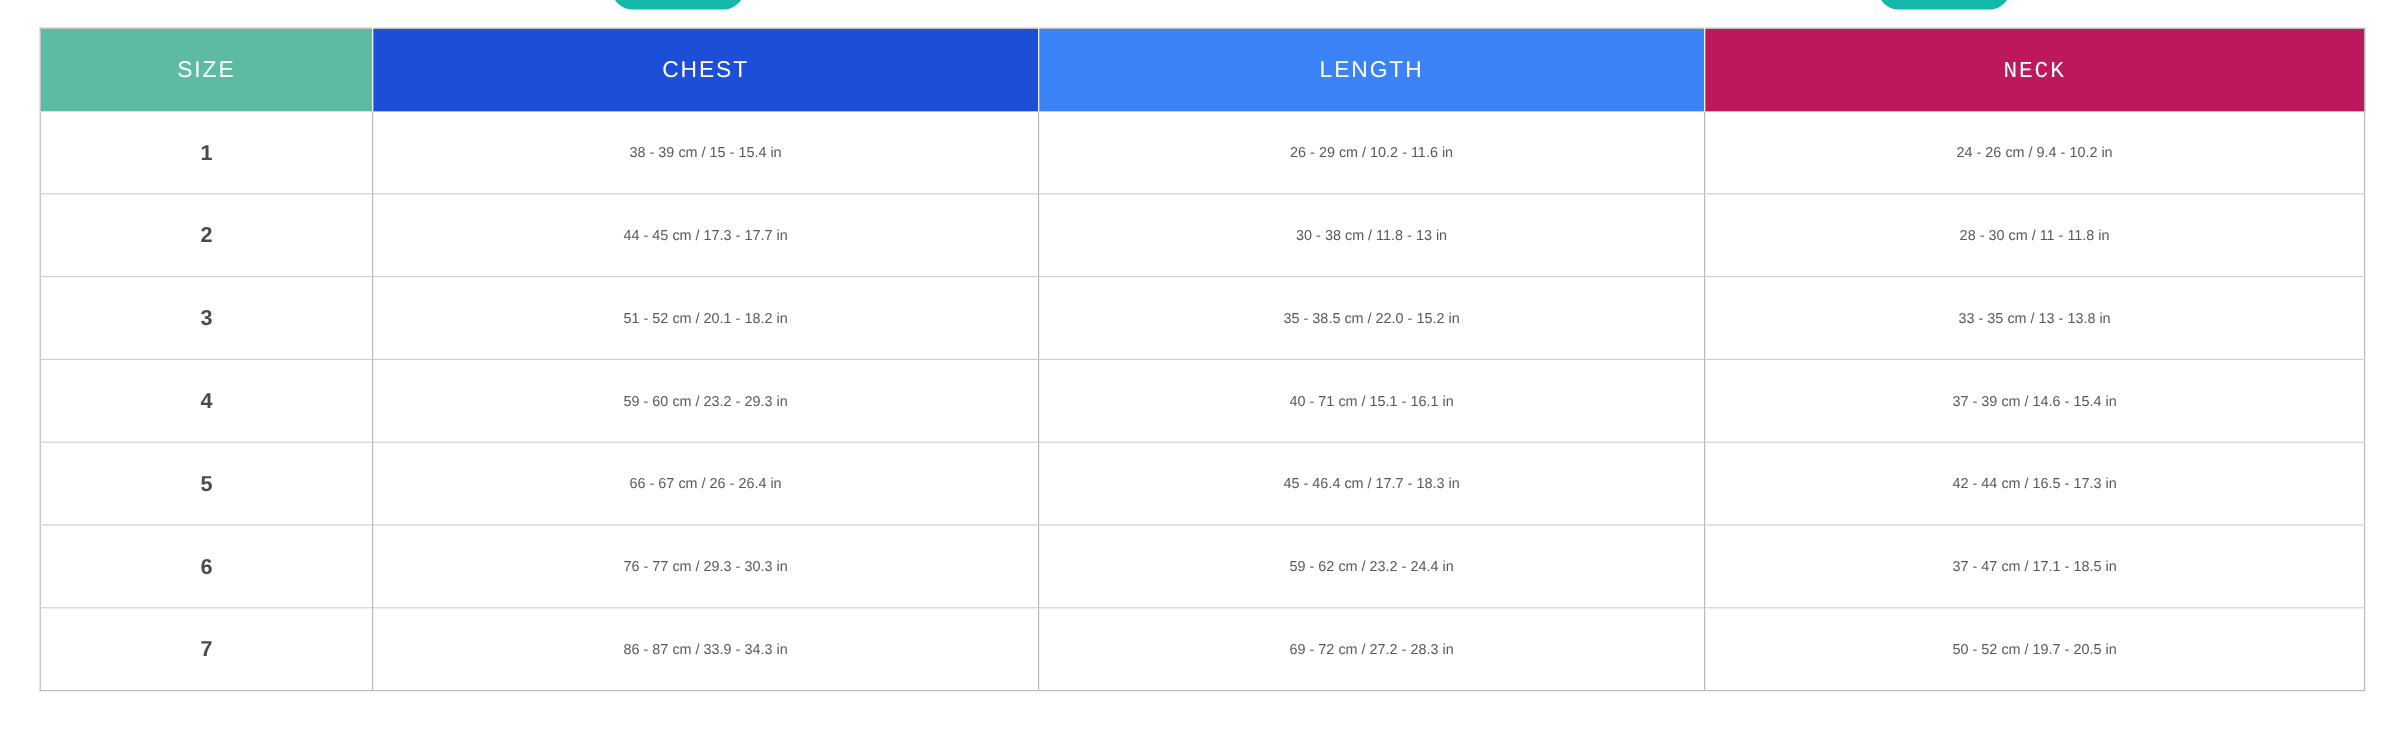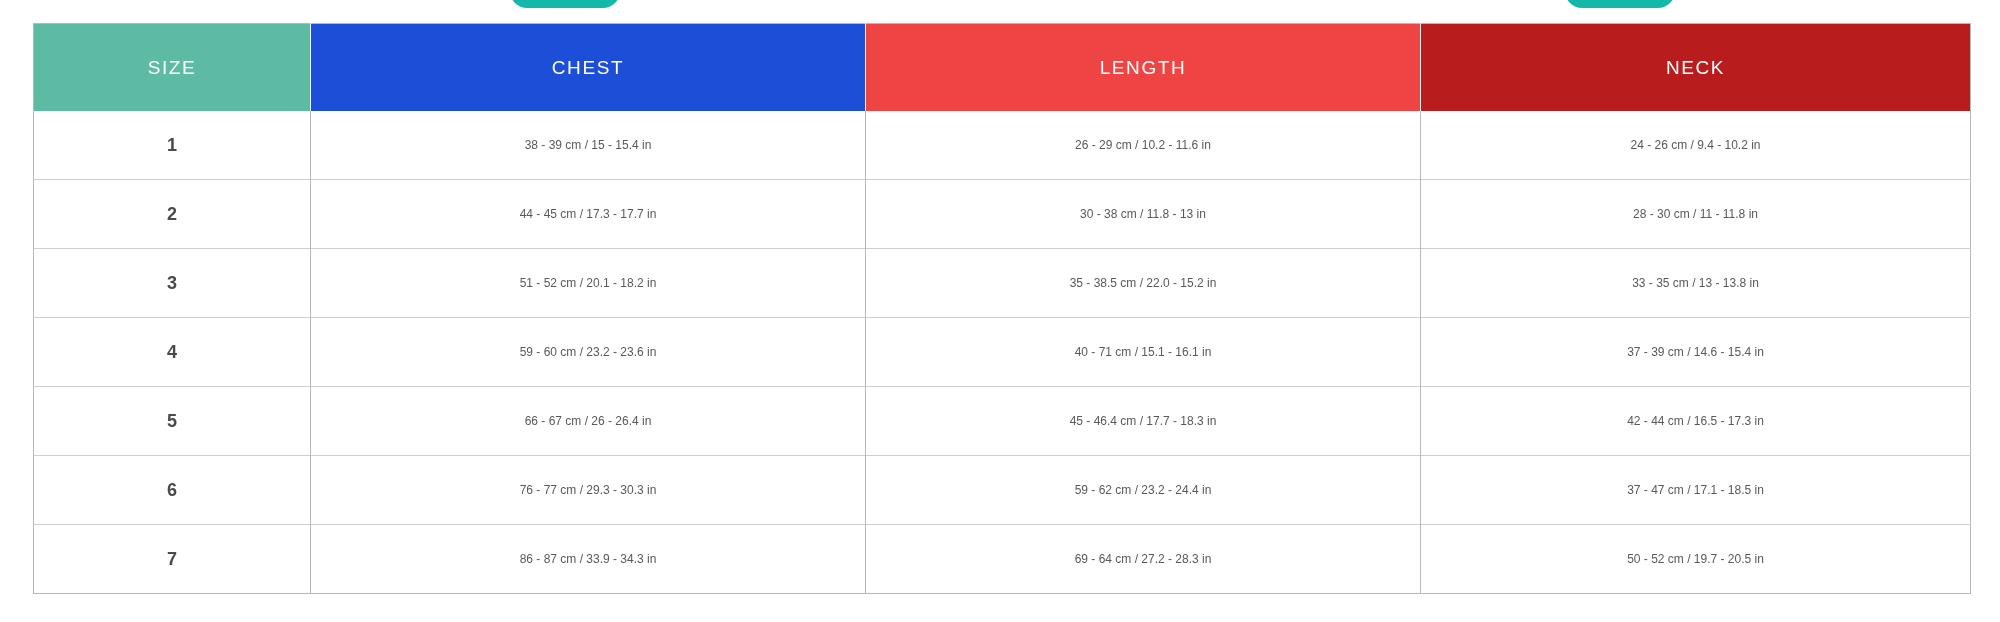--- a/index.html
+++ b/index.html
@@ -50,21 +50,21 @@
   }
 
   table.size-chart col.col-size   { width: 277px; }
   table.size-chart col.col-chest  { width: 555px; }
   table.size-chart col.col-length { width: 555px; }
   table.size-chart col.col-neck   { width: 550px; }
 
   table.size-chart thead th {
     background: #5ebba3;
     color: #ffffff;
-    height: 87px;
+    height: 69px;
     font-size: 19px;
     font-weight: 400;
     letter-spacing: 1.6px;
     text-transform: uppercase;
     text-align: center;
     vertical-align: middle;
     border-right: 1px solid #e8f4f0;
     border-bottom: none;
     padding: 0;
     margin-left: 12px;
@@ -109,22 +109,22 @@
     <colgroup>
       <col class="col-size">
       <col class="col-chest">
       <col class="col-length">
       <col class="col-neck">
     </colgroup>
     <thead>
       <tr>
         <th style="background: rgb(94, 187, 163); color: rgb(255, 255, 255);">SIZE</th>
         <th style="background: #1d4ed8; color: rgb(255, 255, 255);">CHEST</th>
-        <th style="background: #ef4444; color: rgb(255, 255, 255);">LENGTH</th>
-        <th style="background: #b91c1c; color: rgb(255, 255, 255);">NECK</th>
+        <th style="background: #3b82f6; color: rgb(255, 255, 255);">LENGTH</th>
+        <th style="background: #be185d; color: rgb(255, 255, 255); font-family: Liberation Mono, monospace;">NECK</th>
       </tr>
     </thead>
     <tbody>
       <tr>
         <td class="cell-size">1</td>
         <td>38 - 39 cm / 15 - 15.4 in</td>
         <td>26 - 29 cm / 10.2 - 11.6 in</td>
         <td>24 - 26 cm / 9.4 - 10.2 in</td>
       </tr>
       <tr>
@@ -134,37 +134,37 @@
         <td>28 - 30 cm / 11 - 11.8 in</td>
       </tr>
       <tr>
         <td class="cell-size">3</td>
         <td>51 - 52 cm / 20.1 - 18.2 in</td>
         <td>35 - 38.5 cm / 22.0 - 15.2 in</td>
         <td>33 - 35 cm / 13 - 13.8 in</td>
       </tr>
       <tr>
         <td class="cell-size">4</td>
-        <td>59 - 60 cm / 23.2 - 23.6 in</td>
+        <td>59 - 60 cm / 23.2 - 29.3 in</td>
         <td>40 - 71 cm / 15.1 - 16.1 in</td>
         <td>37 - 39 cm / 14.6 - 15.4 in</td>
       </tr>
       <tr>
         <td class="cell-size">5</td>
         <td>66 - 67 cm / 26 - 26.4 in</td>
         <td>45 - 46.4 cm / 17.7 - 18.3 in</td>
         <td>42 - 44 cm / 16.5 - 17.3 in</td>
       </tr>
       <tr>
         <td class="cell-size">6</td>
         <td>76 - 77 cm / 29.3 - 30.3 in</td>
         <td>59 - 62 cm / 23.2 - 24.4 in</td>
         <td>37 - 47 cm / 17.1 - 18.5 in</td>
       </tr>
       <tr>
         <td class="cell-size">7</td>
         <td>86 - 87 cm / 33.9 - 34.3 in</td>
-        <td>69 - 64 cm / 27.2 - 28.3 in</td>
+        <td>69 - 72 cm / 27.2 - 28.3 in</td>
         <td>50 - 52 cm / 19.7 - 20.5 in</td>
       </tr>
     </tbody>
   </table>
 </div>
 
 </body></html>

